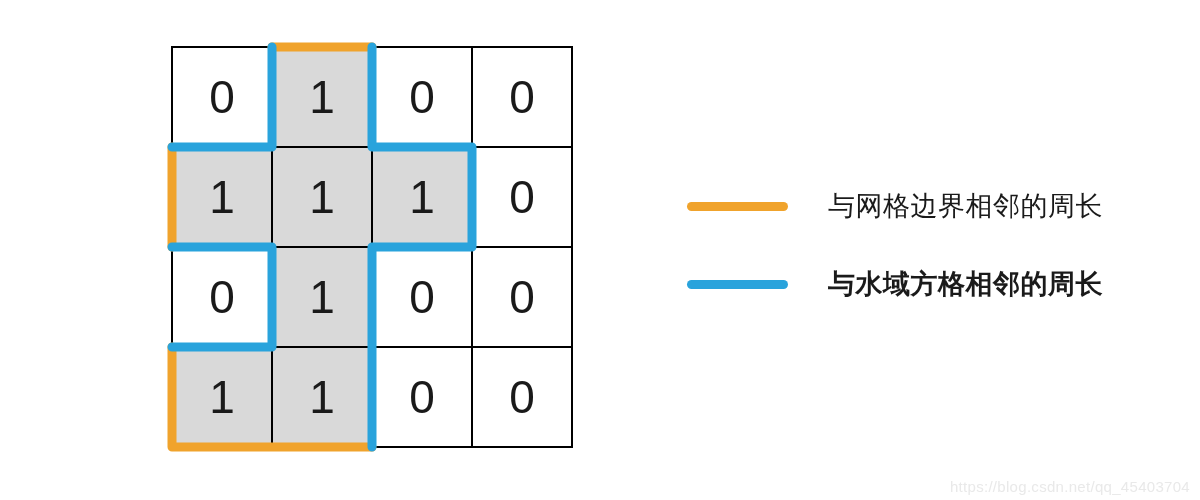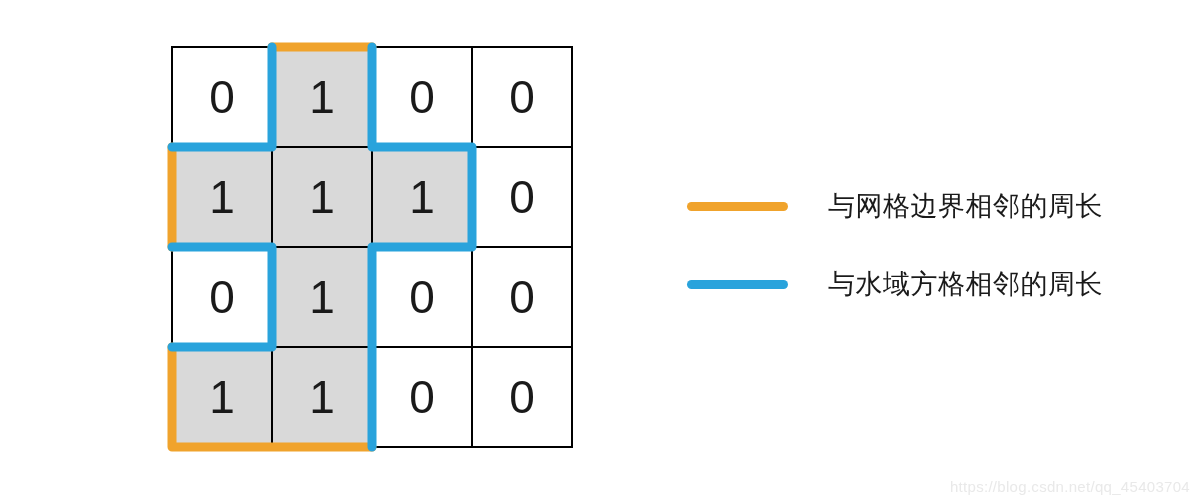--- a/index.html
+++ b/index.html
@@ -27,20 +27,21 @@
     display: flex;
     flex-direction: column;
   }
   .legend-row {
     display: flex;
     align-items: center;
     height: 34px;
   }
   .legend-row + .legend-row {
     margin-top: 44px; 
+    font-weight: bold;
   }
   .legend-line {
     display: inline-block;
     width: 101px;
     height: 9px;
     border-radius: 5px;
     flex: 0 0 auto;
   }
   .legend-label {
     margin-left: 40px;

